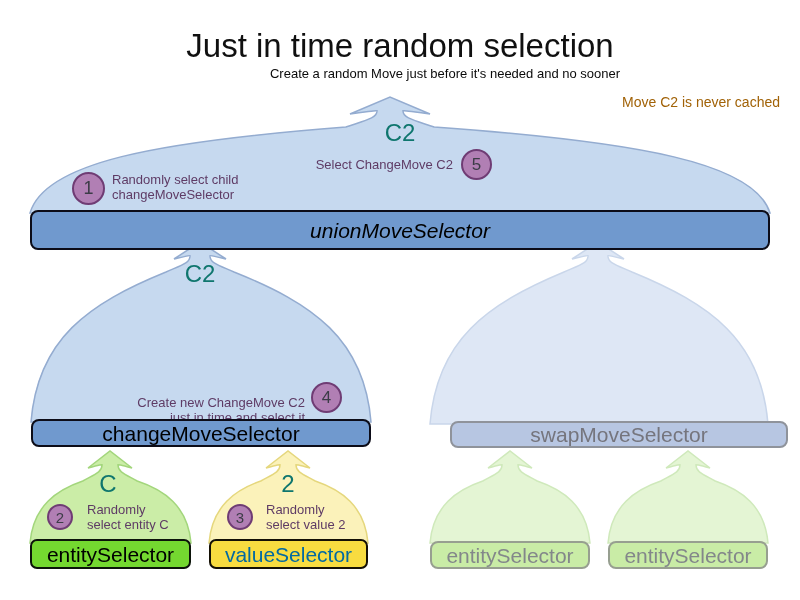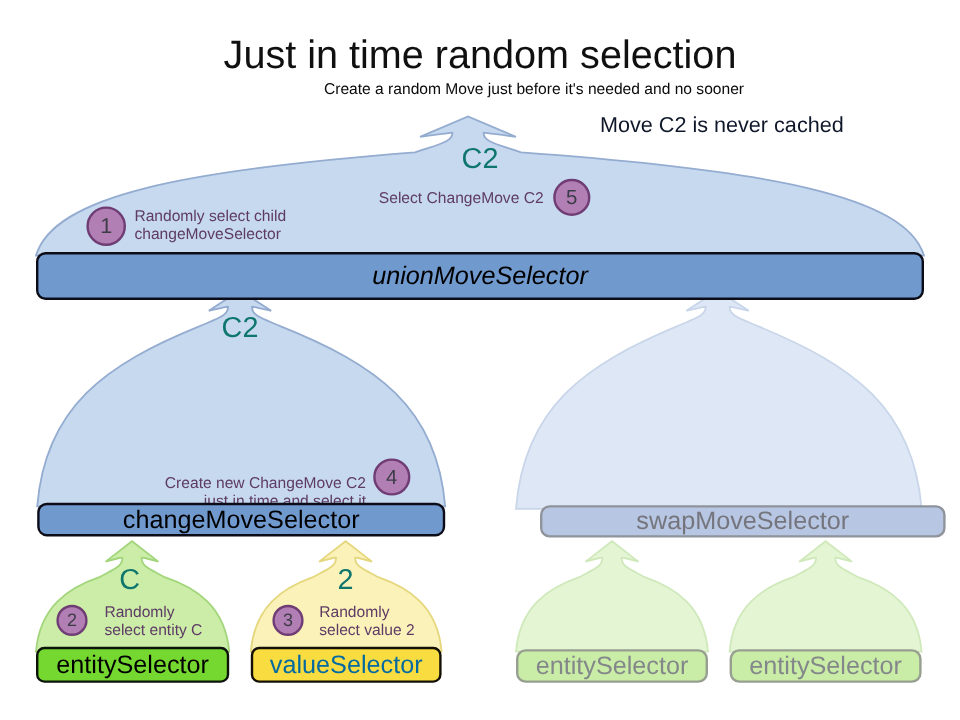--- a/index.html
+++ b/index.html
@@ -8,21 +8,21 @@
   #funnel-layer{position:absolute;left:0;top:0;width:800px;height:600px;}
   .funnel-blue{fill:#c6d9ef;stroke:#94acd0;stroke-width:1.5;}
   .funnel-faded-blue{fill:#dee7f5;stroke:#c9d6ea;stroke-width:1.5;}
   .funnel-green{fill:#cbeda7;stroke:#a3d67c;stroke-width:1.5;}
   .funnel-yellow{fill:#fbf2ba;stroke:#e5d77d;stroke-width:1.5;}
   .funnel-faded-green{fill:#e4f5d4;stroke:#cfe9bb;stroke-width:1.5;}
 
   .abs{position:absolute;}
   .title{left:0;top:27px;width:800px;text-align:center;font-size:33px;color:#101010;}
   .subtitle{left:0;top:66px;width:800px;text-align:center;font-size:13px;color:#0a0a0a;margin-left:45px;}
-  .annotation{left:500px;top:94px;width:280px;text-align:left;font-size:18px;color:#0f172a;}
+  .annotation{left:500px;top:94px;width:280px;text-align:right;font-size:14px;color:#a16207;}
 
   .bar{position:absolute;box-sizing:border-box;display:flex;align-items:center;
        justify-content:center;font-size:21px;line-height:1;}
   .bar-blue{background:#7099ce;border:2px solid #0c0c18;border-radius:8px;color:#000;}
   .bar-swap{background:#b7c6e2;border:2px solid #8f939b;border-radius:8px;color:#75757d;margin-left:20px;}
   .bar-green{background:#74d830;border:2px solid #0c140a;border-radius:7px;color:#000;}
   .bar-yellow{background:#f8dc40;border:2px solid #141005;border-radius:7px;color:#0369a1;}
   .bar-faded-green{background:#c9eca6;border:2px solid #979f90;border-radius:8px;color:#83878a;}
 
   .out-label{position:absolute;text-align:center;font-size:24px;color:#0f766e;}

